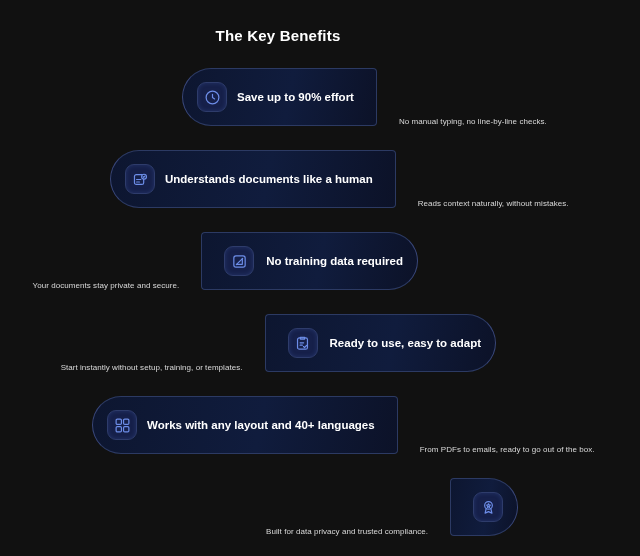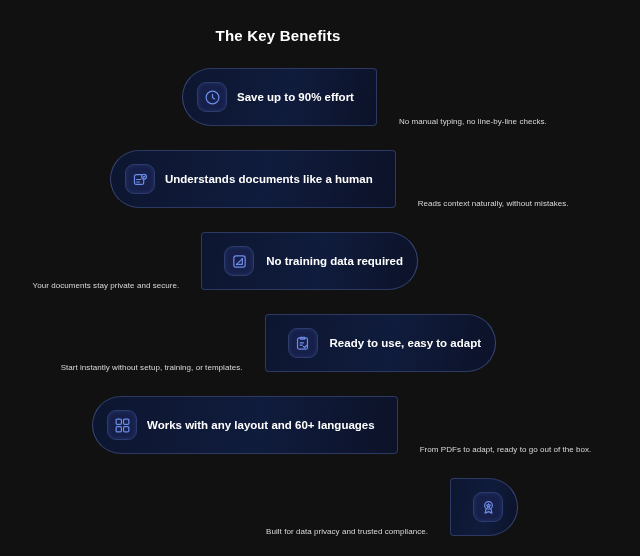--- a/index.html
+++ b/index.html
@@ -182,23 +182,23 @@
     <div class="row left row-5">
       <div class="pill left-pill">
         <span class="icon-badge">
           <svg width="17" height="17" viewBox="0 0 24 24" fill="none" stroke="#6d8de8" stroke-width="1.7" stroke-linecap="round" stroke-linejoin="round">
             <rect x="3" y="3" width="7.5" height="7.5" rx="1.6"></rect>
             <rect x="13.5" y="3" width="7.5" height="7.5" rx="1.6"></rect>
             <rect x="3" y="13.5" width="7.5" height="7.5" rx="1.6"></rect>
             <rect x="13.5" y="13.5" width="7.5" height="7.5" rx="1.6"></rect>
           </svg>
         </span>
-        <span class="pill-label">Works with any layout and 60+ languages</span>
-      </div>
-      <span class="desc">From PDFs to adapt, ready to go out of the box.</span>
+        <span class="pill-label">Works with any layout and 40+ languages</span>
+      </div>
+      <span class="desc">From PDFs to emails, ready to go out of the box.</span>
     </div>
 
     <div class="row right row-6">
       <span class="desc">Built for data privacy and trusted compliance.</span>
       <div class="pill right-pill">
         <span class="icon-badge">
           <svg width="17" height="17" viewBox="0 0 24 24" fill="none" stroke="#6d8de8" stroke-width="1.7" stroke-linecap="round" stroke-linejoin="round">
             <circle cx="12" cy="9" r="5.4"></circle>
             <path d="M12 6.8l.8 1.7 1.8.2-1.4 1.3.4 1.8L12 10.9l-1.6.9.4-1.8L9.4 8.7l1.8-.2z"></path>
             <path d="M8.7 13.6L7.2 20l4.8-2.2L16.8 20l-1.5-6.4"></path>

